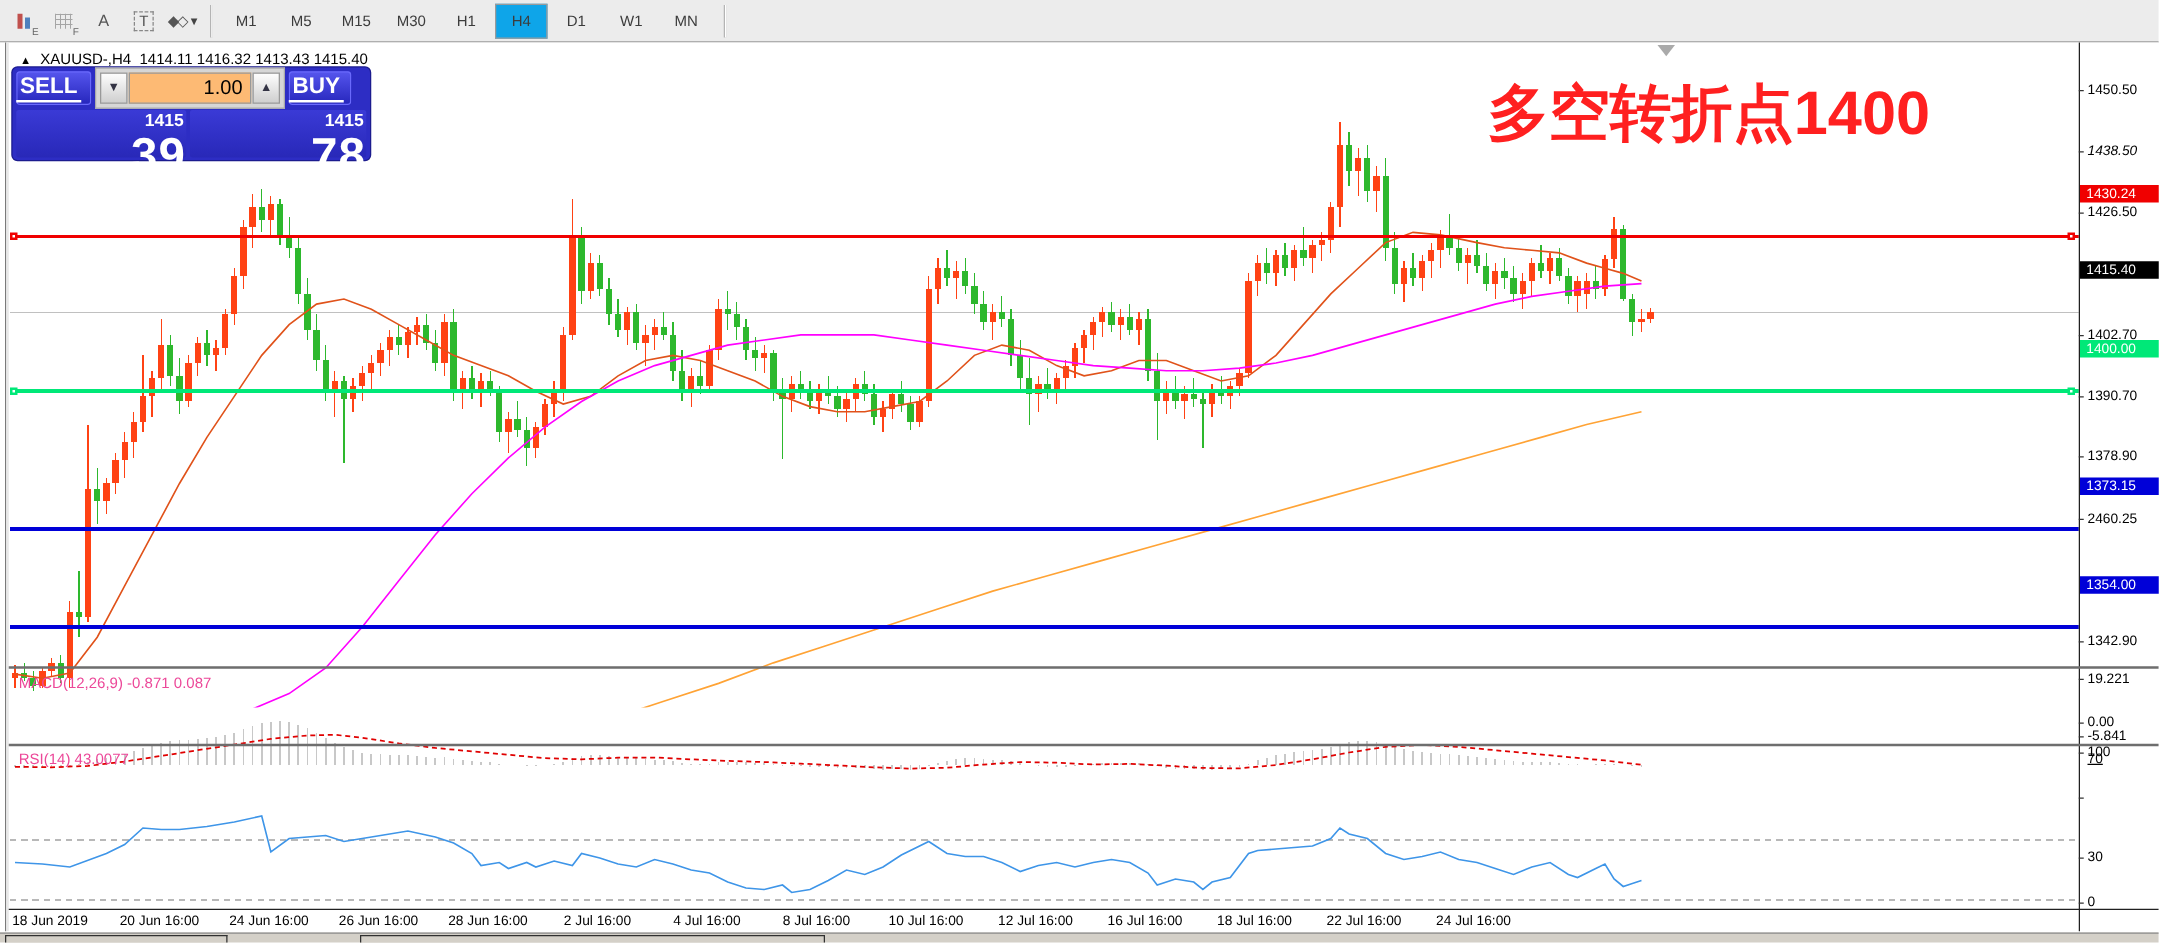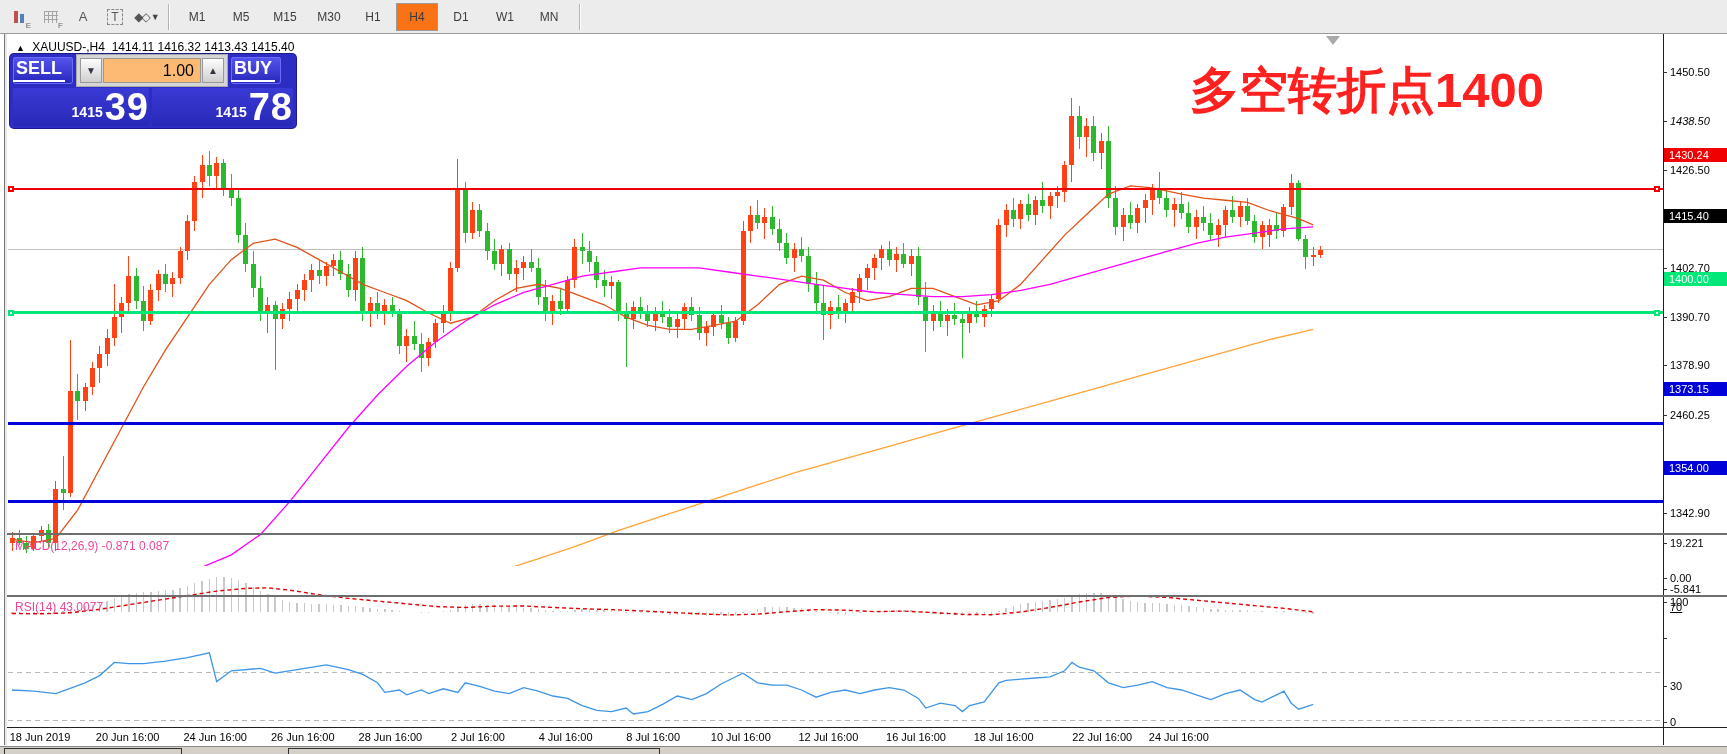--- a/index.html
+++ b/index.html
@@ -15,21 +15,21 @@
   .cndl.blu{background:#4f81bd;height:9px;margin-top:3px;}
   .grid-ico{width:14px;height:12px;background:
      repeating-linear-gradient(to right,#888 0 1px,transparent 1px 4px),
      repeating-linear-gradient(to bottom,#888 0 1px,transparent 1px 4px);opacity:.7;}
   .tbox{border:1px dashed #888;padding:0 3px;font-size:12px;color:#555;}
   .shape-ico{font-size:12px;color:#555;letter-spacing:-2px;}
   .caret{font-size:9px;color:#444;margin-left:2px;}
   .tb-sep{width:1px;height:26px;background:#b4b4b4;border-right:1px solid #fff;margin:0 5px 0 8px;}
   .tf-btn{min-width:24px;padding:0 8px;height:26px;line-height:26px;text-align:center;
           font-size:12px;color:#3c3c3c;border:1px solid transparent;margin:0 1px;cursor:default;}
-  .tf-btn.active{background:#f97316;border:1px solid #9a9a9a;}
+  .tf-btn.active{background:#0ea5e9;border:1px solid #9a9a9a;}
   .chart-window{position:absolute;left:0;top:34px;width:1727px;height:720px;background:#fff;}
   .frame-l1{position:absolute;left:4px;top:34px;width:1px;height:711px;background:#7a7a7a;}
   .frame-l2{position:absolute;left:5px;top:34px;width:2px;height:711px;background:#e8e8e8;}
   .v-sep{position:absolute;left:1663px;top:34px;width:1px;height:711px;background:#202020;}
   .h-sep{position:absolute;left:7px;background:#6e6e6e;}
   svg{position:absolute;}
   .sym-line{position:absolute;left:16px;top:40px;font-size:12px;color:#000;white-space:nowrap;}
   .sym-line .tri{font-size:9px;margin-right:4px;}
   .annotation{position:absolute;left:1190px;top:58px;font-size:49px;font-weight:600;
               white-space:nowrap;font-family:"Liberation Sans",sans-serif,sans-serif;}
@@ -49,22 +49,22 @@
   .sell{left:3px;width:60px;}
   .buy{left:221px;width:50px;}
   .spin-btn{position:absolute;top:4px;width:22px;height:25px;background:linear-gradient(#fdfdfd,#cfcfcf);
             border:1px solid #999;box-sizing:border-box;text-align:center;line-height:23px;
             font-size:10px;color:#334;cursor:pointer;}
   .spin-dn{left:70px;} .spin-up{left:192px;}
   .vol-input{position:absolute;left:93px;top:4px;width:98px;height:25px;border:1px solid #999;
              background:#fdba74;box-sizing:border-box;font-size:16px;text-align:right;
              padding-right:6px;font-family:"Liberation Sans",sans-serif;}
   .quote-box{position:absolute;top:34px;height:38px;background:linear-gradient(#3a3ad6,#2828b8);
-             border-radius:2px;color:#fff;display:flex;align-items:flex-end;justify-content:flex-end;
-             padding-bottom:2px;box-sizing:border-box;}
+             border-radius:2px;color:#fff;display:flex;align-items:flex-end;justify-content:flex-start;
+             padding-bottom:2px;box-sizing:border-box;flex-direction:column;}
   .qb-l{left:3px;width:136px;} .qb-r{left:142px;width:141px;}
   .q-small{font-size:14px;font-weight:700;margin:0 2px 4px 0;}
   .q-big{font-size:38px;font-weight:700;line-height:34px;letter-spacing:1px;}
   
   .ax-lbl{position:absolute;left:1670px;font-size:11px;color:#000;white-space:nowrap;}
   .ax-tick{position:absolute;left:1663px;width:4px;height:1px;background:#333;}
   .badge{position:absolute;left:1664px;width:62px;font-size:11px;color:#fff;
          padding:1px 0 1px 5px;white-space:nowrap;}
   .ind-lbl{position:absolute;left:15px;font-size:12px;color:#ec4899;white-space:nowrap;}
   .date-lbl{position:absolute;top:731px;font-size:11px;color:#000;white-space:nowrap;
@@ -767,20 +767,20 @@
     <div class="date-lbl" style="left: 215.2px;">24 Jun 16:00</div>
     <div class="date-lbl" style="left: 302.8px;">26 Jun 16:00</div>
     <div class="date-lbl" style="left: 390.4px;">28 Jun 16:00</div>
     <div class="date-lbl" style="left: 478px;">2 Jul 16:00</div>
     <div class="date-lbl" style="left: 565.6px;">4 Jul 16:00</div>
     <div class="date-lbl" style="left: 653.2px;">8 Jul 16:00</div>
     <div class="date-lbl" style="left: 740.8px;">10 Jul 16:00</div>
     <div class="date-lbl" style="left: 828.4px;">12 Jul 16:00</div>
     <div class="date-lbl" style="left: 916px;">16 Jul 16:00</div>
     <div class="date-lbl" style="left: 1003.6px;">18 Jul 16:00</div>
-    <div class="date-lbl" style="left: 1091.2px; margin-left: 11px;">22 Jul 16:00</div>
+    <div class="date-lbl" style="left: 1091.2px;">22 Jul 16:00</div>
     <div class="date-lbl" style="left: 1178.8px;">24 Jul 16:00</div>
   </div>
 
 <div class="bottom-strip">
   <div class="stub" style="left:4px;width:178px;"></div>
   <div class="stub" style="left:288px;width:372px;"></div>
 </div>
 
 </body></html>

